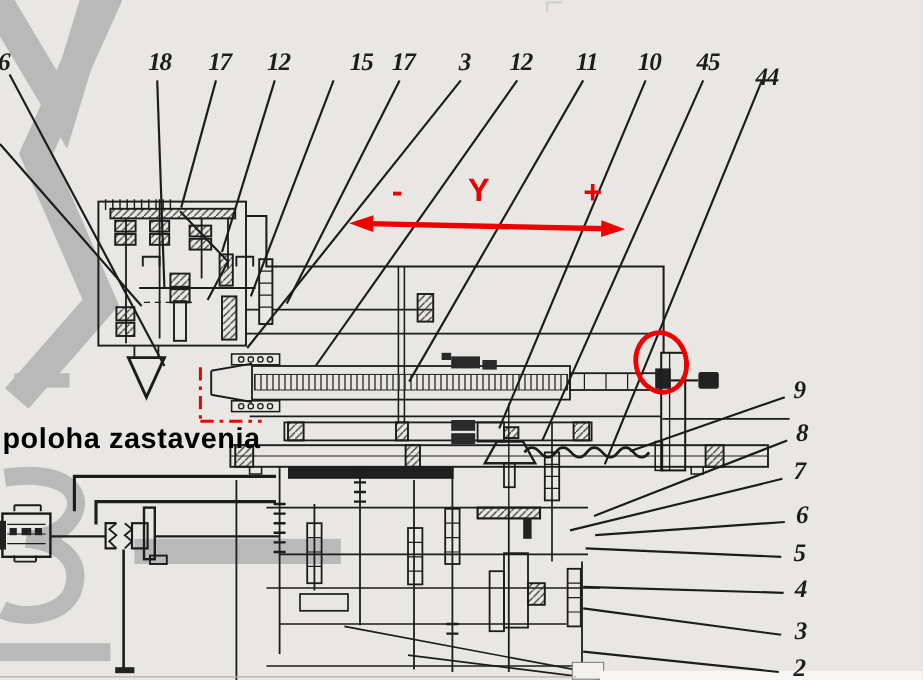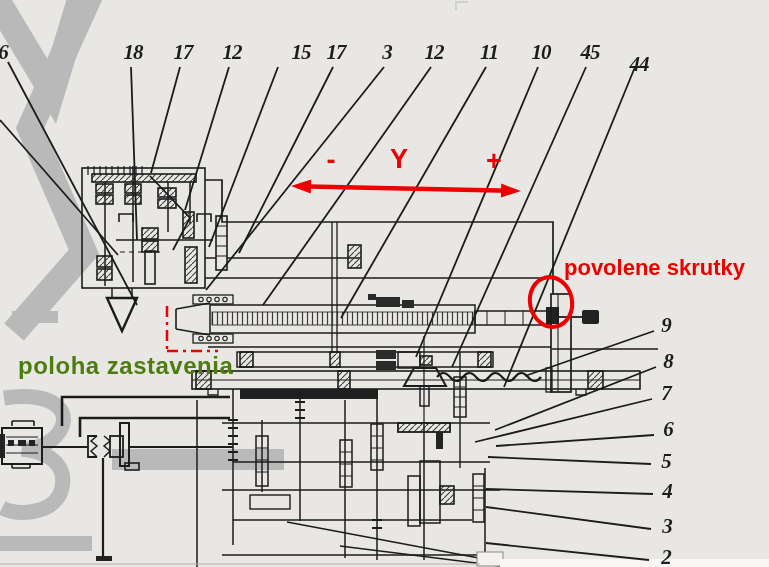--- a/index.html
+++ b/index.html
@@ -209,22 +209,21 @@
       <polygon points="521,191 500.8525862556572,197.5636666135831 501.1568621913862,183.56697357004828" fill="#ee0000"></polygon>
       <polygon points="291,186 310.8431378086138,193.43302642995172 311.1474137443428,179.4363333864169" fill="#ee0000"></polygon>
       <ellipse cx="551" cy="302" rx="21" ry="25" fill="none" stroke="#ee0000" stroke-width="4" transform="rotate(-12 551 302)"></ellipse>
       <line x1="167" y1="306" x2="167" y2="352" stroke="#ee0000" stroke-width="2.5" stroke-dasharray="11 5 3 5"></line>
       <line x1="167" y1="351" x2="218" y2="351" stroke="#ee0000" stroke-width="2.5" stroke-dasharray="11 5 3 5"></line>
     </svg>
 
   <div class="red axis-sign" id="minus-label" style="left: 331px; top: 160px; color: rgb(238, 0, 0);">-</div>
   <div class="red axis-sign" id="y-label" style="left: 399px; top: 159px; color: rgb(238, 0, 0);">Y</div>
   <div class="red axis-sign" id="plus-label" style="left: 494px; top: 161px; color: rgb(238, 0, 0);">+</div>
-  <div class="red povolene" id="povolene-label" style="left: 564px; top: 255px; color: rgb(238, 0, 0);">povolene skrutky</div>
-  <div class="red poloha" id="poloha-label" style="left: 18px; top: 352px; color: #4d7c0f;">poloha zastavenia</div>
+  <div class="red poloha" id="poloha-label" style="left: 2px; top: 352px; color: #000000;">poloha zastavenia</div>
 
 <div class="part-num" style="left: 3px; top: 52px;">6</div>
     <div class="part-num" style="left: 133px; top: 52px;">18</div>
     <div class="part-num" style="left: 183px; top: 52px;">17</div>
     <div class="part-num" style="left: 232px; top: 52px;">12</div>
     <div class="part-num" style="left: 281px; top: 52px; margin-left: 20px;">15</div>
     <div class="part-num" style="left: 336px; top: 52px;">17</div>
     <div class="part-num" style="left: 387px; top: 52px;">3</div>
     <div class="part-num" style="left: 434px; top: 52px;">12</div>
     <div class="part-num" style="left: 489px; top: 52px;">11</div>

